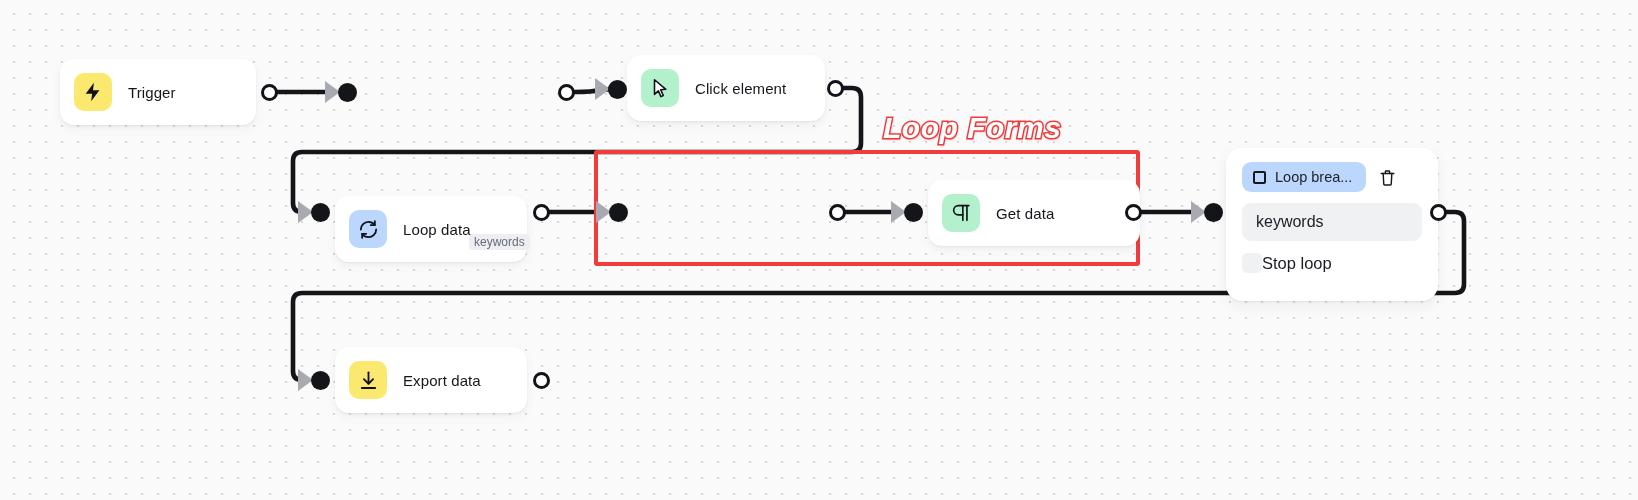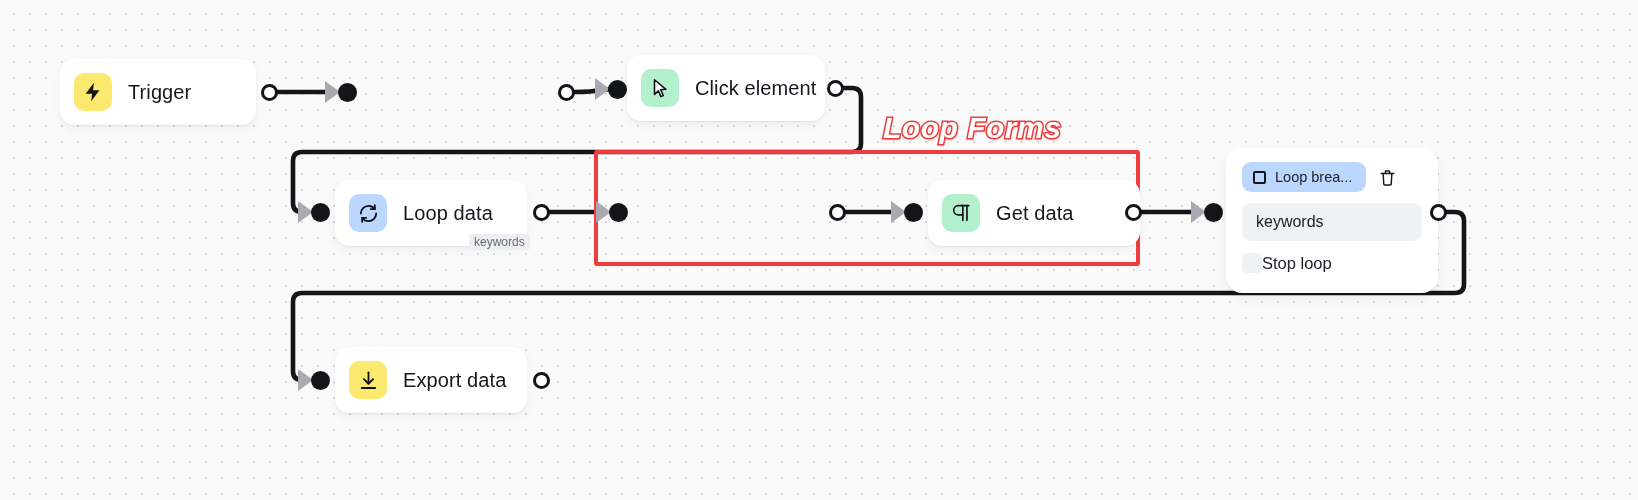--- a/index.html
+++ b/index.html
@@ -36,21 +36,21 @@
     min-width: 128px;
   }
   .node .ico {
     width: 38px; height: 38px;
     border-radius: 10px;
     display: flex; align-items: center; justify-content: center;
     flex: 0 0 auto;
   }
   .node .nlabel {
     margin-left: 16px;
-    font-size: 20px;
+    font-size: 15px;
     color: #15171c;
     font-weight: 400;
     white-space: nowrap;
     letter-spacing: .1px;
   }
   .sublabel {
     position: absolute;
     font-size: 12px;
     color: #6a6d76;
     background: #eceef1;
@@ -97,21 +97,21 @@
     letter-spacing: .5px;
     white-space: nowrap;
     text-shadow: 1px 2px 2px rgba(238,59,59,.35);
   }
   
   #side-panel {
     position: absolute;
     background: #ffffff;
     border-radius: 16px;
     box-shadow: 0 1px 2px rgba(16,24,40,.06), 0 5px 14px rgba(16,24,40,.06);
-    padding: 14px 16px 20px 16px;
+    padding: 14px 16px 28px 16px;
   }
   .panel-row1 {
     display: flex; align-items: center; gap: 12px;
   }
   #loop-break-badge {
     display: flex; align-items: center; gap: 9px;
     background: #bcd7fd;
     border-radius: 9px;
     padding: 7px 14px 7px 11px;
     font-size: 14.5px;
@@ -197,21 +197,21 @@
       <svg width="22" height="22" viewBox="0 0 24 24">
         <path d="M6 3 L6 19 L10.2 15.1 L13 21.4 L15.6 20.2 L12.8 14 L18.4 13.4 Z" fill="#ffffff" stroke="#0f1116" stroke-width="1.7" stroke-linejoin="round"></path>
       </svg>
     </span>
     <span class="nlabel">Click element</span>
   </div>
   <div class="port-out" style="left:827px; top:80px;"></div>
 
   <div class="port-arrow" style="left:298px; top:201px;"></div>
   <div class="port-in" style="left:311px; top:203px;"></div>
-  <div class="node" style="left:335px; top:180px; width:192px;">
+  <div class="node" style="left:335px; top:196px; width:192px;">
     <span class="ico" style="background:#bcd7fd;">
       <svg width="23" height="23" viewBox="0 0 24 24" fill="none" stroke="#0f1116" stroke-width="1.9" stroke-linecap="round">
         <path d="M20 12a8 8 0 0 1-8 8 8 8 0 0 1-6.3-3.1"></path>
         <path d="M4 12a8 8 0 0 1 8-8 8 8 0 0 1 6.3 3.1"></path>
         <polyline points="18.6,3.3 18.6,7.5 14.4,7.5"></polyline>
         <polyline points="5.4,20.7 5.4,16.5 9.6,16.5"></polyline>
       </svg>
     </span>
     <span class="nlabel">Loop data</span>
   </div>

